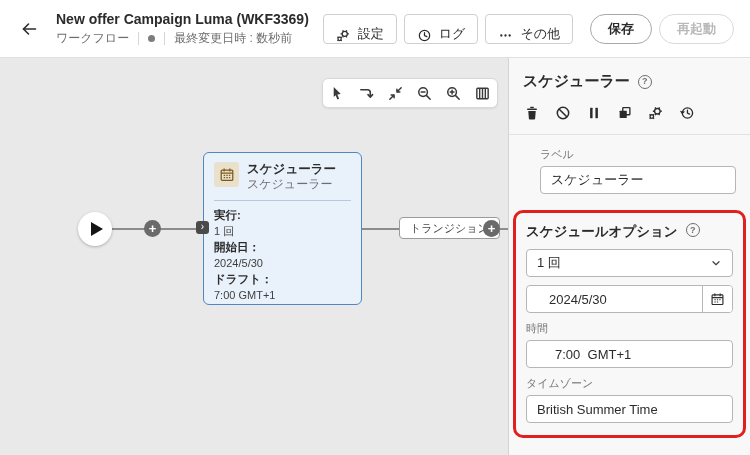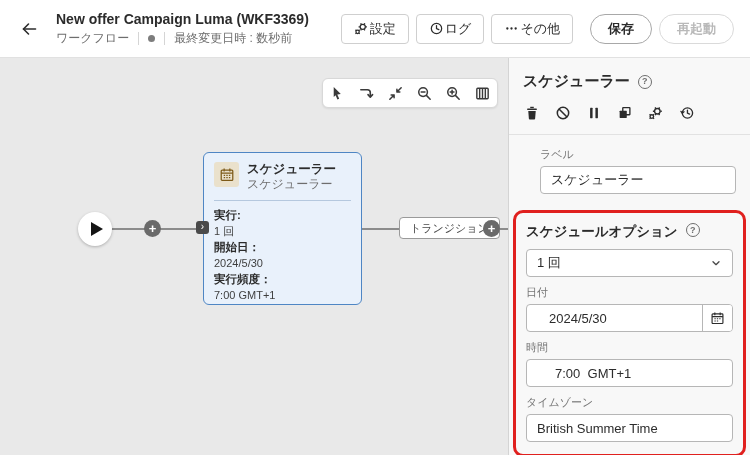--- a/index.html
+++ b/index.html
@@ -12,21 +12,21 @@
          border-bottom:1px solid #e1e1e1; display:flex; align-items:center; padding:0 16px; z-index:5; }
   .back-btn { width:26px; height:26px; display:flex; align-items:center; justify-content:center; margin-right:14px; }
   .title-block { display:flex; flex-direction:column; gap:3px; }
   .ttl { font-size:14px; font-weight:bold; color:#2b2b2b; }
   .sub { display:flex; align-items:center; gap:9px; font-size:12px; color:#6e6e6e; }
   .vdiv { width:1px; height:13px; background:#d5d5d5; }
   .status { display:flex; align-items:center; gap:6px; }
   .dot { width:7px; height:7px; border-radius:50%; background:#7d7d7d; }
   .actions { margin-left:auto; display:flex; align-items:center; gap:7px; }
   .btn-rect { height:30px; padding:0 12px; border:1px solid #cfcfcf; border-radius:4px; background:#fff;
-              display:flex; align-items:center; gap:1px; font-size:13px; color:#2c2c2c; }
+              display:flex; align-items:flex-end; gap:7px; font-size:13px; color:#2c2c2c; }
   .btn-pill { height:30px; padding:0 17px; border:1.5px solid #a8a8a8; border-radius:15px; background:#fff;
               font-size:13px; font-weight:bold; color:#2c2c2c; }
   .btn-pill.save { margin-left:10px; }
   .btn-pill.disabled { border-color:#dadada; color:#b9b9b9; }
   .btn-pill.primary { background:#1373e6; border-color:#1373e6; color:#fff; }
 
   
   .canvas { position:absolute; top:58px; left:0; width:508px; height:397px; background:#e9e9e9; overflow:hidden; }
   .toolbar { position:absolute; left:322px; top:20px; width:176px; height:30px; background:#fff;
              border:1px solid #d8d8d8; border-radius:6px; display:flex; align-items:center;
@@ -200,21 +200,21 @@
         <div class="node-title">スケジューラー</div>
         <div class="node-sub">スケジューラー</div>
       </div>
     </div>
     <div class="node-div"></div>
     <div class="node-body">
       <div class="nb-label">実行:</div>
       <div class="nb-value">1 回</div>
       <div class="nb-label">開始日：</div>
       <div class="nb-value">2024/5/30</div>
-      <div class="nb-label">実行頻度：</div>
+      <div class="nb-label">ドラフト：</div>
       <div class="nb-value">7:00 GMT+1</div>
     </div>
   </div>
 
   <div class="transition">トランジション</div>
   <button class="plus plus2"></button>
 </div>
 
 <aside class="panel">
   <div class="ptitle-row">
@@ -283,21 +283,20 @@
     <div class="field">
       <div class="input">
         <span>1 回</span>
         <svg class="chev" width="12" height="12" viewBox="0 0 18 18" fill="none" stroke="#4a4a4a" stroke-width="2" stroke-linecap="round" stroke-linejoin="round">
             <path d="M4.5 7 9 11.5 13.5 7"></path>
           </svg>
       </div>
     </div>
 
     <div class="field">
-      <label>日付</label>
       <div class="input no-pad">
         <span class="date-text">2024/5/30</span>
         <button class="cal-btn">
           <svg width="15" height="15" viewBox="0 0 18 18" fill="none" stroke="#2c2c2c" stroke-width="1.4">
               <rect x="2.5" y="3.5" width="13" height="11.5" rx="1"></rect>
               <path d="M2.5 6.8h13M5.8 1.8v3.2M12.2 1.8v3.2"></path>
               <path d="M5.3 9.3h1.6M8.2 9.3h1.6M11.1 9.3h1.6M5.3 12h1.6M8.2 12h1.6"></path>
             </svg>
         </button>
       </div>

